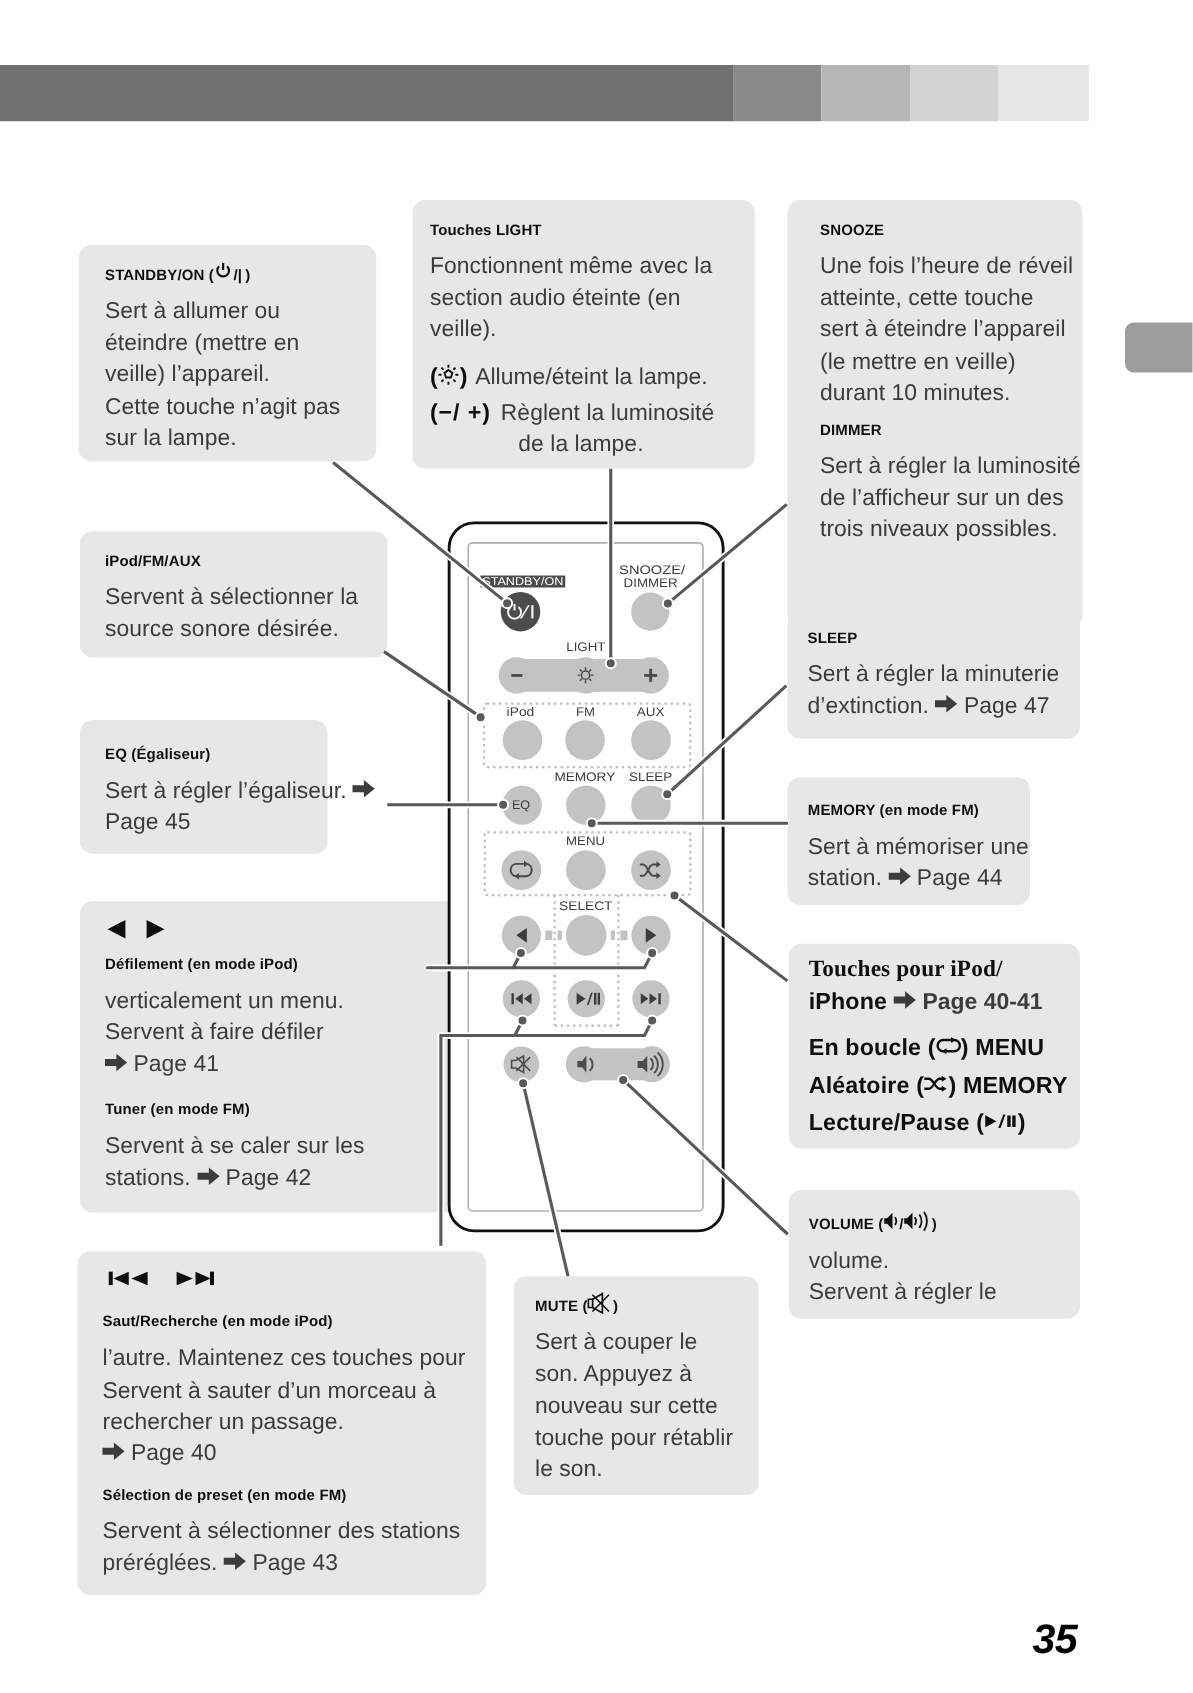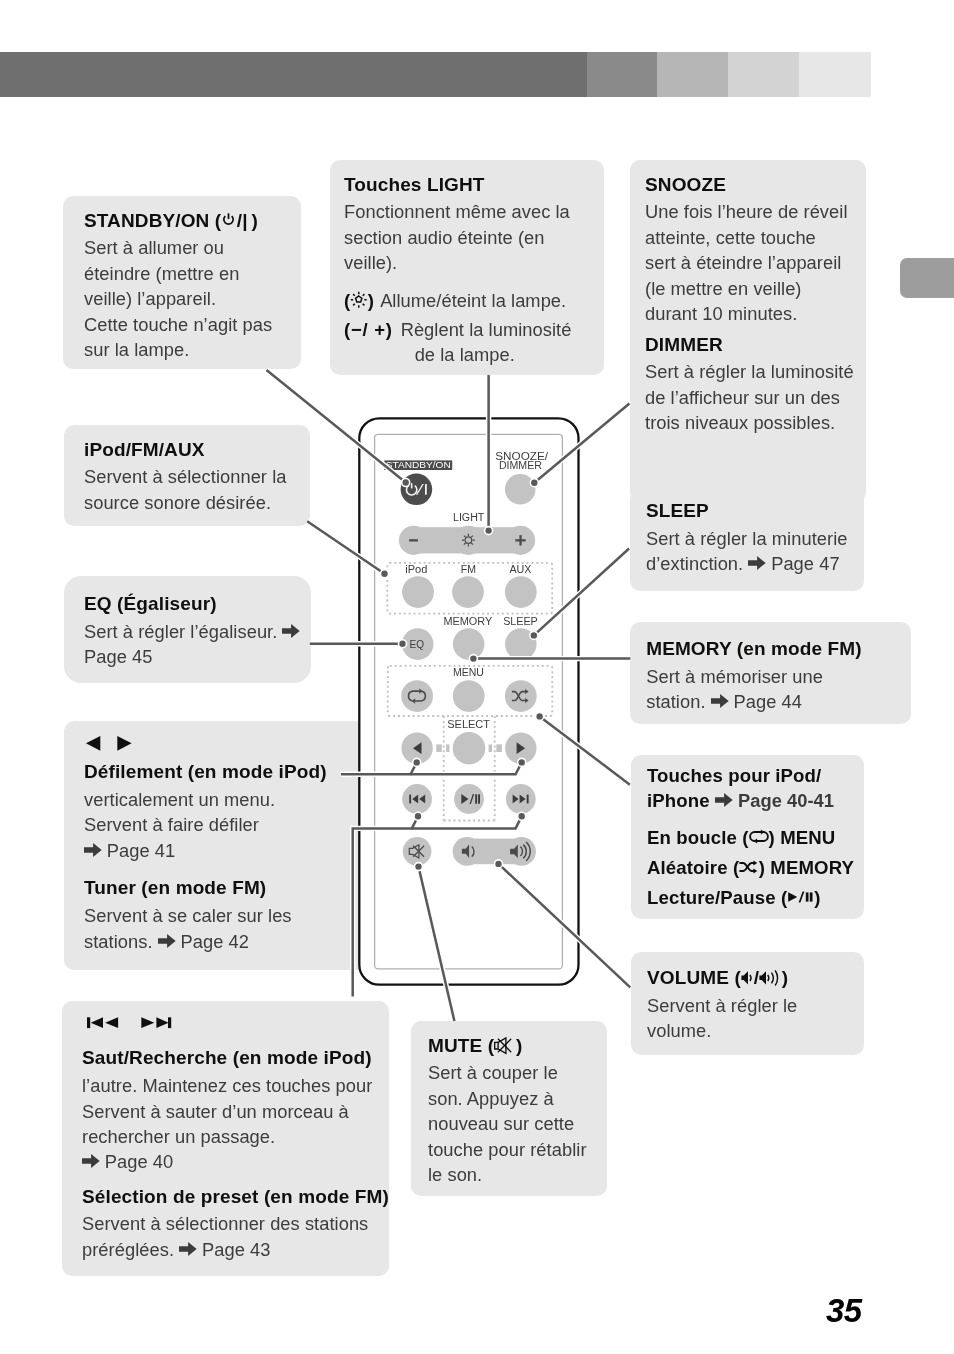--- a/index.html
+++ b/index.html
@@ -11,21 +11,21 @@
   
   .hdr{position:absolute;left:0;top:52px;height:45px;width:871px;}
   .hdr .seg{position:absolute;top:0;height:45px;}
 
   
   .sidetab{position:absolute;left:900px;top:258px;width:54px;height:40px;
            background:#9d9d9d;border-radius:7px 0 0 7px;}
 
   
   .box{position:absolute;background:#e7e7e7;border-radius:10px;box-sizing:border-box;}
-  .ttl{font-weight:bold;font-size:19px;color:#0f0f0d;line-height:25.4px;
+  .ttl{font-weight:bold;font-size:12px;color:#0f0f0d;line-height:25.4px;
        letter-spacing:0.12px;white-space:nowrap;}
   .txt{font-size:18.3px;color:#3c3c3b;line-height:25.4px;letter-spacing:0.05px;}
   .ttl2{font-weight:bold;font-size:18.6px;color:#0f0f0d;line-height:25.4px;
         letter-spacing:0.12px;}
 
   
   .pgnum{position:absolute;left:826px;top:1292px;font-size:33px;font-weight:bold;
          font-style:italic;color:#000;letter-spacing:-0.5px;}
 
   
@@ -88,21 +88,21 @@
     </div>
     <div style="margin:3.6px 0 0 14px;display:flex;line-height:25.4px;">
       <span class="ttl2" style="white-space:nowrap;letter-spacing:0.7px;">(−/ +)</span>
       <span class="txt" style="margin-left:8px;">
         <span style="display:block;white-space:nowrap;">Règlent la luminosité</span>
         <span style="display:block;white-space:nowrap;margin-left:14px;">de la lampe.</span>
       </span>
     </div>
   </div>
 
-  <div class="box" style="left:630px;top:160px;width:236px;height:342px;">
+  <div class="box" style="left:630px;top:160px;width:236px;height:342px;padding-left:11px;">
     <div class="ttl" style="margin:11.6px 0 0 15px;">SNOOZE</div>
     <div class="txt" style="margin:2.3px 0 0 15px;">
         <span style="display:block;white-space:nowrap;">Une fois l’heure de réveil</span>
         <span style="display:block;white-space:nowrap;">atteinte, cette touche</span>
         <span style="display:block;white-space:nowrap;">sert à éteindre l’appareil</span>
         <span style="display:block;white-space:nowrap;">(le mettre en veille)</span>
         <span style="display:block;white-space:nowrap;">durant 10 minutes.</span>
       </div>
     <div class="ttl" style="margin:5.2px 0 0 15px;">DIMMER</div>
     <div class="txt" style="margin:2.3px 0 0 15px;">
@@ -113,21 +113,21 @@
   </div>
 
   <div class="box" style="left:64px;top:425px;width:246px;height:101px;">
     <div class="ttl" style="margin:11.6px 0 0 20px;">iPod/FM/AUX</div>
     <div class="txt" style="margin:2.3px 0 0 20px;">
         <span style="display:block;white-space:nowrap;">Servent à sélectionner la</span>
         <span style="display:block;white-space:nowrap;">source sonore désirée.</span>
       </div>
   </div>
 
-  <div class="box" style="left:64px;top:576px;width:247px;height:107px;border-radius:17px;">
+  <div class="box" style="left:64px;top:576px;width:198px;height:107px;">
     <div class="ttl" style="margin:14.8px 0 0 20px;">EQ (Égaliseur)</div>
     <div class="txt" style="margin:2.3px 0 0 20px;">
       <span style="display:block;white-space:nowrap;">Sert à régler l’égaliseur. <span class="isvg" style="width:17.7px;height:14px;margin:0 0 -2.6px 0;"><svg viewBox="0 0 17.7 14" width="17.7" height="14">
               <path d="M0 4.2 H9.1 V0 L17.7 7 L9.1 14 V9.8 H0 Z" fill="#3c3c3b"></path>
             </svg></span></span>
       <span style="display:block;white-space:nowrap;">Page 45</span>
     </div>
   </div>
 
   <div class="box" style="left:64px;top:721px;width:313px;height:249px;">
@@ -207,32 +207,32 @@
   <div class="box" style="left:630px;top:488.7px;width:234px;height:102px;">
     <div class="ttl" style="margin:9.3px 0 0 16px;">SLEEP</div>
     <div class="txt" style="margin:2.3px 0 0 16px;">
       <span style="display:block;white-space:nowrap;">Sert à régler la minuterie</span>
       <span style="display:block;white-space:nowrap;">d’extinction. <span class="isvg" style="width:17.7px;height:14px;margin:0 0 -2.6px 0;"><svg viewBox="0 0 17.7 14" width="17.7" height="14">
               <path d="M0 4.2 H9.1 V0 L17.7 7 L9.1 14 V9.8 H0 Z" fill="#3c3c3b"></path>
             </svg></span> Page 47</span>
     </div>
   </div>
 
-  <div class="box" style="left:630.2px;top:621.6px;width:281px;height:102px;">
+  <div class="box" style="left:630.2px;top:621.6px;width:194px;height:102px;">
     <div class="ttl" style="margin:14.6px 0 0 16px;">MEMORY (en mode FM)</div>
     <div class="txt" style="margin:2.3px 0 0 16px;">
       <span style="display:block;white-space:nowrap;">Sert à mémoriser une</span>
       <span style="display:block;white-space:nowrap;">station. <span class="isvg" style="width:17.7px;height:14px;margin:0 0 -2.6px 0;"><svg viewBox="0 0 17.7 14" width="17.7" height="14">
               <path d="M0 4.2 H9.1 V0 L17.7 7 L9.1 14 V9.8 H0 Z" fill="#3c3c3b"></path>
             </svg></span> Page 44</span>
     </div>
   </div>
 
   <div class="box" style="left:631px;top:755px;width:233px;height:164px;">
-    <div class="ttl2" style="margin:9.2px 0 0 16px;white-space:nowrap;line-height:23.9px;">
+    <div class="ttl2" style="margin:9.2px 0 0 16px;white-space:nowrap;line-height:23.9px;font-family:Liberation Serif, serif;">
       <span>Touches  pour iPod/</span>
     </div>
     <div class="ttl2" style="margin:0 0 0 16px;white-space:nowrap;line-height:23.9px;">
       <span>iPhone <span class="isvg" style="width:17.7px;height:14px;margin:0 0 -2.6px 0;"><svg viewBox="0 0 17.7 14" width="17.7" height="14">
               <path d="M0 4.2 H9.1 V0 L17.7 7 L9.1 14 V9.8 H0 Z" fill="#3c3c3b"></path>
             </svg></span> </span><span class="txt">Page 40-41</span>
     </div>
     <div class="ttl2" style="margin:9.1px 0 0 16px;white-space:nowrap;line-height:30.1px;"><span>En boucle (</span><span class="isvg" style="width:20px;height:11px;margin:0;position:relative;top:-1.4px;"><svg viewBox="0 0 20 11" width="20" height="11">
             <g fill="none" stroke="#0f0f0d" stroke-width="1.85" stroke-linejoin="round">
       <path d="M12.9 1.0 H5.6 a4.5 4.5 0 0 0 0 9.0 H14.4 a4.5 4.5 0 0 0 0 -9.0 h-1.5"></path>
@@ -264,22 +264,22 @@
       <path d="M9.0 5.8 a5.6 5.6 0 0 1 0 6.2" fill="none" stroke="#0f0f0d" stroke-width="1.45"></path>
           </svg></span><span>/</span><span class="isvg" style="width:22.6px;height:18px;margin:0 0 -5.0px 0;position:relative;top:3.0px;"><svg viewBox="0 0 22.6 18" width="22.6" height="18">
             <path d="M0.4 6.6 H2.7 L7.0 2.2 V15.4 L2.7 11.0 H0.4 Z" fill="#0f0f0d"></path>
       <g fill="none" stroke="#0f0f0d" stroke-width="1.45">
       <path d="M8.8 5.8 a5.6 5.6 0 0 1 0 6.2"></path>
       <path d="M12.5 3.6 a9.3 9.3 0 0 1 0 10.7"></path>
       <path d="M16.2 1.5 a13 13 0 0 1 0 15.0"></path>
       </g>
           </svg></span><span>)</span></div>
     <div class="txt" style="margin:2.3px 0 0 16px;">
+        <span style="display:block;white-space:nowrap;">volume.</span>
         <span style="display:block;white-space:nowrap;">Servent à régler le</span>
-        <span style="display:block;white-space:nowrap;">volume.</span>
       </div>
   </div>
 
   <svg class="remote" width="954" height="1354" viewBox="0 0 954 1354">
 
     <rect x="359.3" y="418.3" width="219.2" height="566.4" rx="20" ry="20" fill="#fff" stroke="#121212" stroke-width="2.3"></rect>
     <rect x="374.6" y="434.3" width="187.8" height="534.5" rx="3.5" ry="3.5" fill="none" stroke="#b0b0b0" stroke-width="1.3"></rect>
 
     <rect x="384.3" y="460.4" width="67.9" height="9.6" fill="#4d4c4c"></rect>
     <text x="385.8" y="468.4" font-family="Liberation Sans, sans-serif" font-size="9" textLength="64.9" lengthAdjust="spacingAndGlyphs" fill="#ffffff">STANDBY/ON</text>

